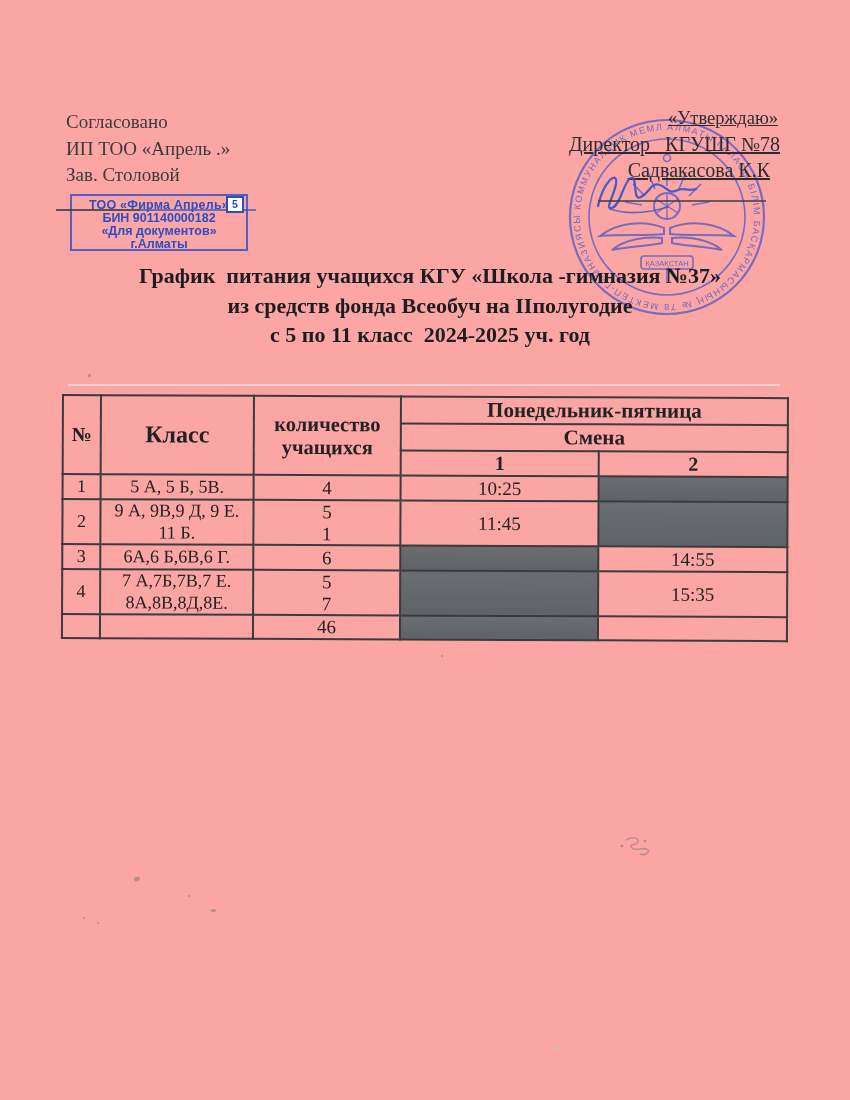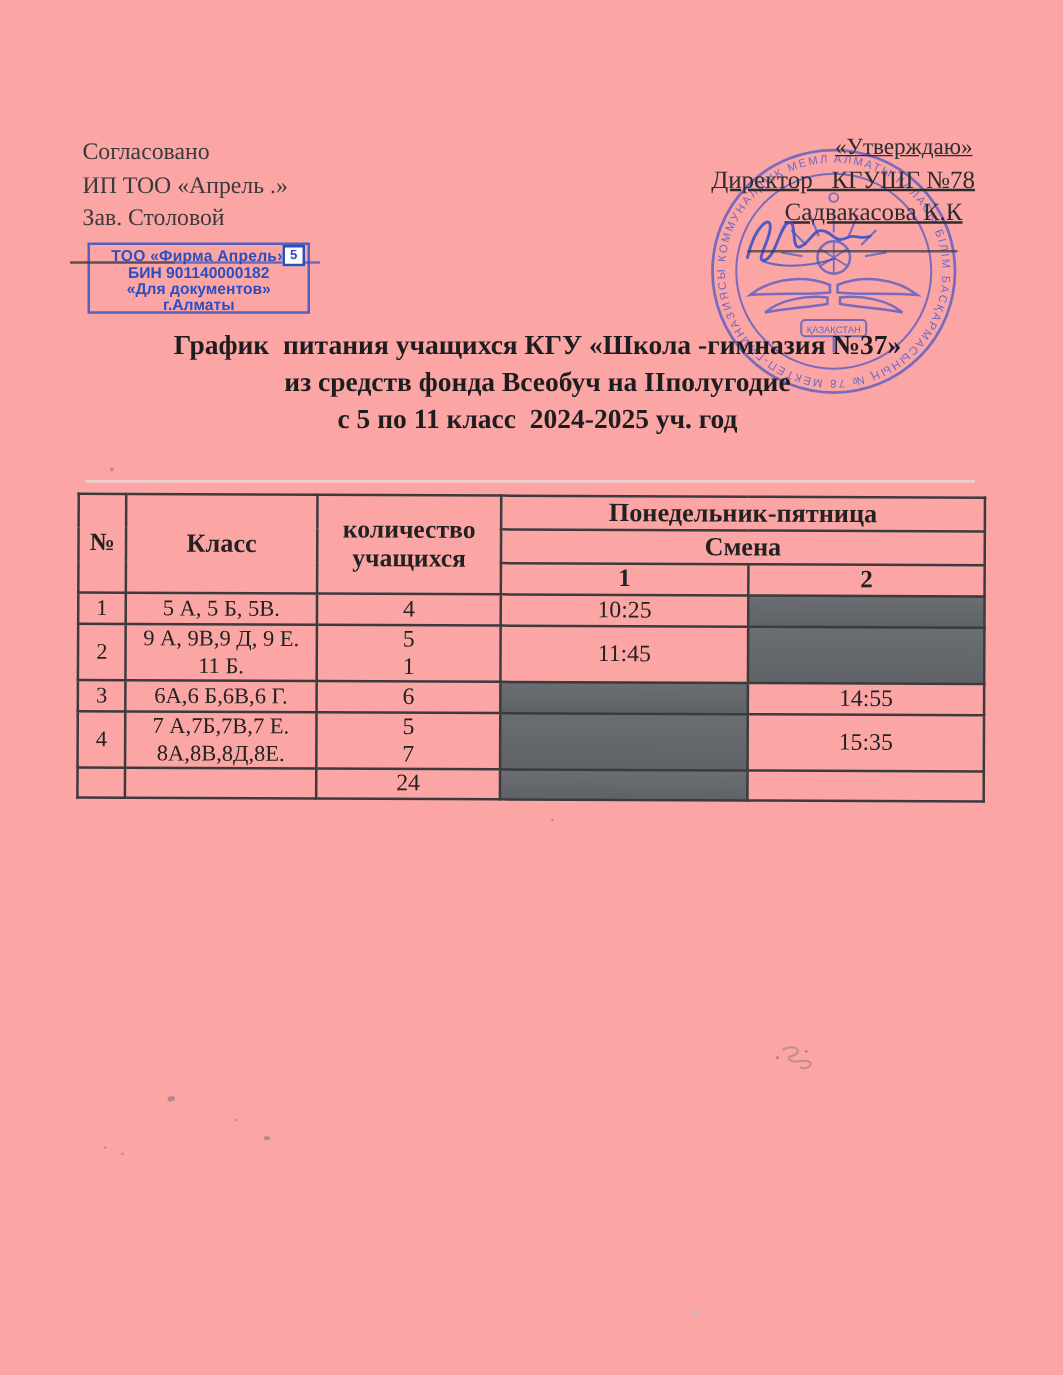--- a/index.html
+++ b/index.html
@@ -52,21 +52,21 @@
 
   
   .tbl {
     position:absolute; left:62px; top:394px; width:725px;
     border-collapse:collapse; table-layout:fixed; color:#222;
     transform:rotate(0.25deg); transform-origin:top left;
   }
   .tbl td, .tbl th { border:2px solid #3b3b3d; padding:0; text-align:center; vertical-align:middle; font-weight:400; }
   .tbl th { font-weight:700; }
   .h-num   { vertical-align:top; padding-top:3px; font-size:20px; }
-  .h-class { font-size:21px; }
+  .h-class { font-size:24px; }
   .h-count { vertical-align:top; font-size:20.5px; line-height:23px; padding-top:2px; }
   .h-days  { font-size:21px; }
   .h-smena { font-size:21px; }
   .h-shift { font-size:20px; }
   .b-num   { font-size:18px; }
   .b-class { font-size:18px; line-height:21.5px; }
   .b-count { font-size:19px; line-height:21.5px; }
   .cell-time { text-align:left; vertical-align:top; padding:1px 0 0 8px; font-weight:700; font-size:19px; }
   .shaded  { background:#64686d; background-image:linear-gradient(180deg, rgba(255,255,255,.04), rgba(0,0,0,.05)); }
   .lt      { border-top-color:#b2b5b8; }
@@ -224,21 +224,21 @@
         <div>5</div>
         <div>7</div>
       </td>
       <td class="shaded lt"></td>
       <td class="cell-time">15:35</td>
     </tr>
 
     <tr style="height:23px">
       <td class="b-num"></td>
       <td class="b-class"></td>
-      <td class="b-count">24</td>
+      <td class="b-count">46</td>
       <td class="shaded lt"></td>
       <td></td>
     </tr>
   </tbody>
     </table>
 
   <svg class="smudge" style="left:612px; top:832px;" width="46" height="28" viewBox="0 0 46 28">
     <path d="M14,8 C20,4 28,6 26,10 C24,14 16,12 20,16 C24,20 32,14 36,18 C38,20 33,24 28,22" fill="none" stroke="#6e6e78" stroke-width="1.6" opacity="0.7"></path>
     <circle cx="10" cy="14" r="1.2" fill="#6e6e78"></circle>
     <circle cx="33" cy="9" r="1.1" fill="#6e6e78"></circle>

